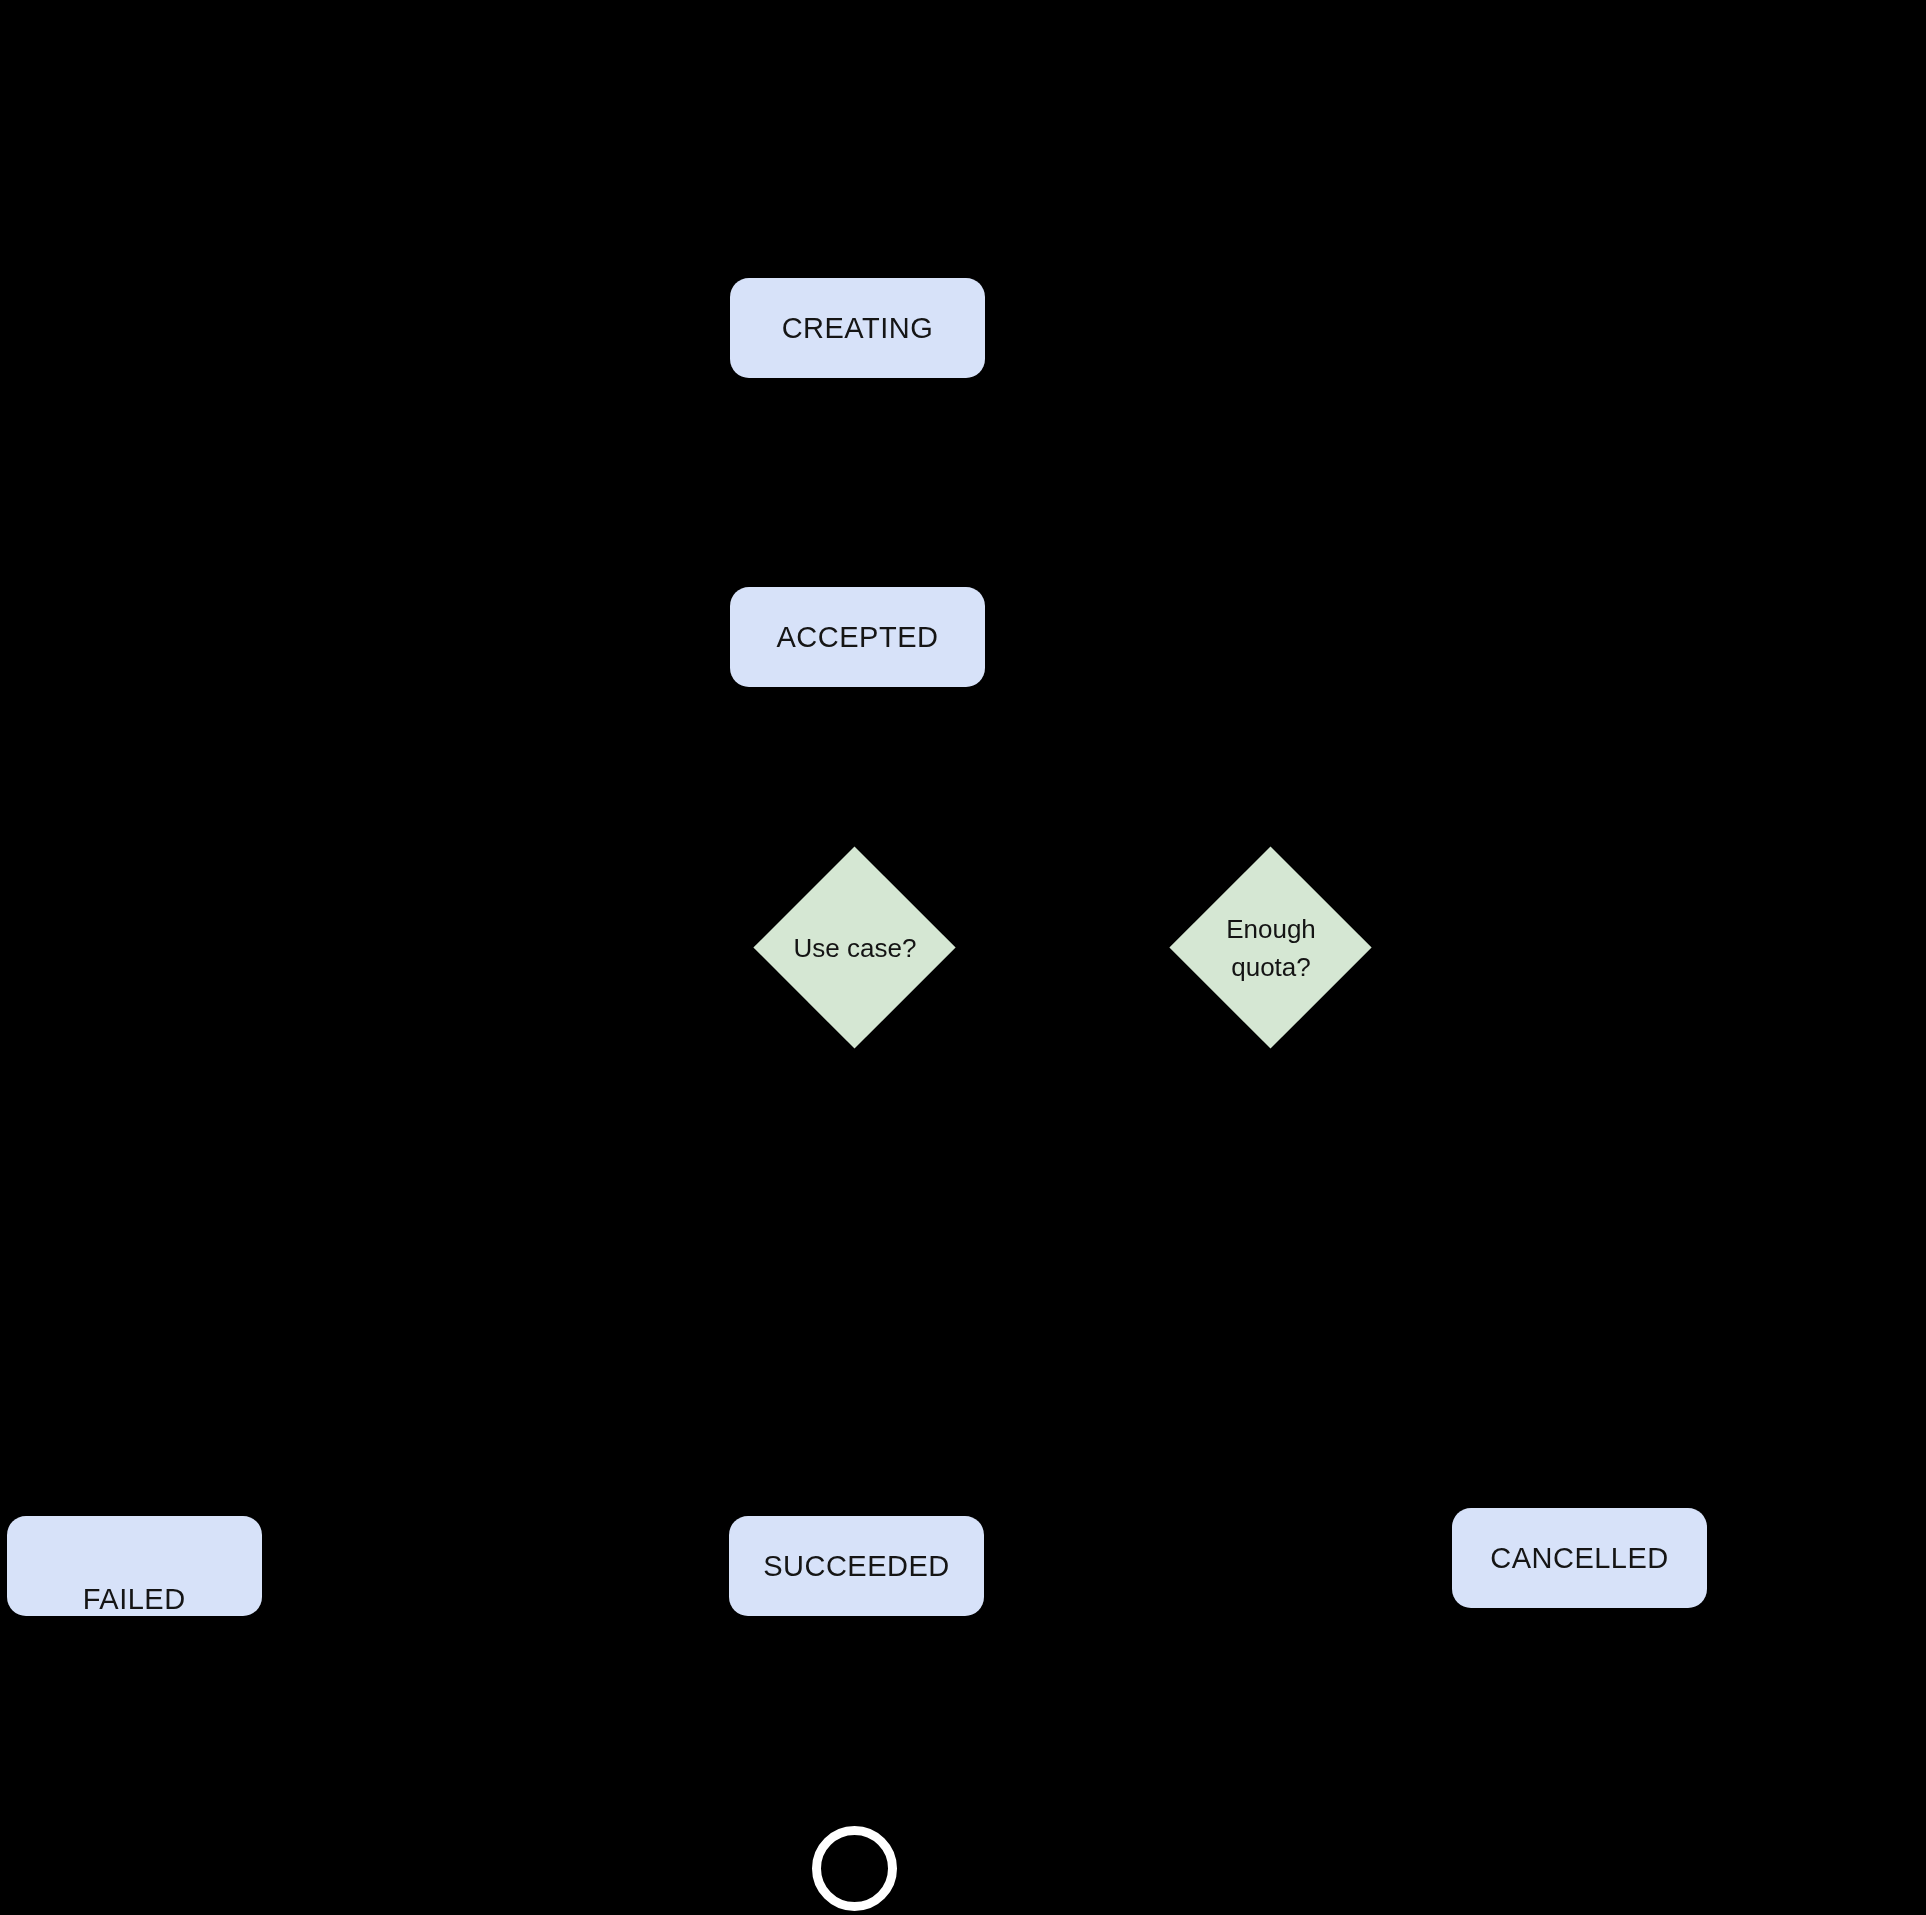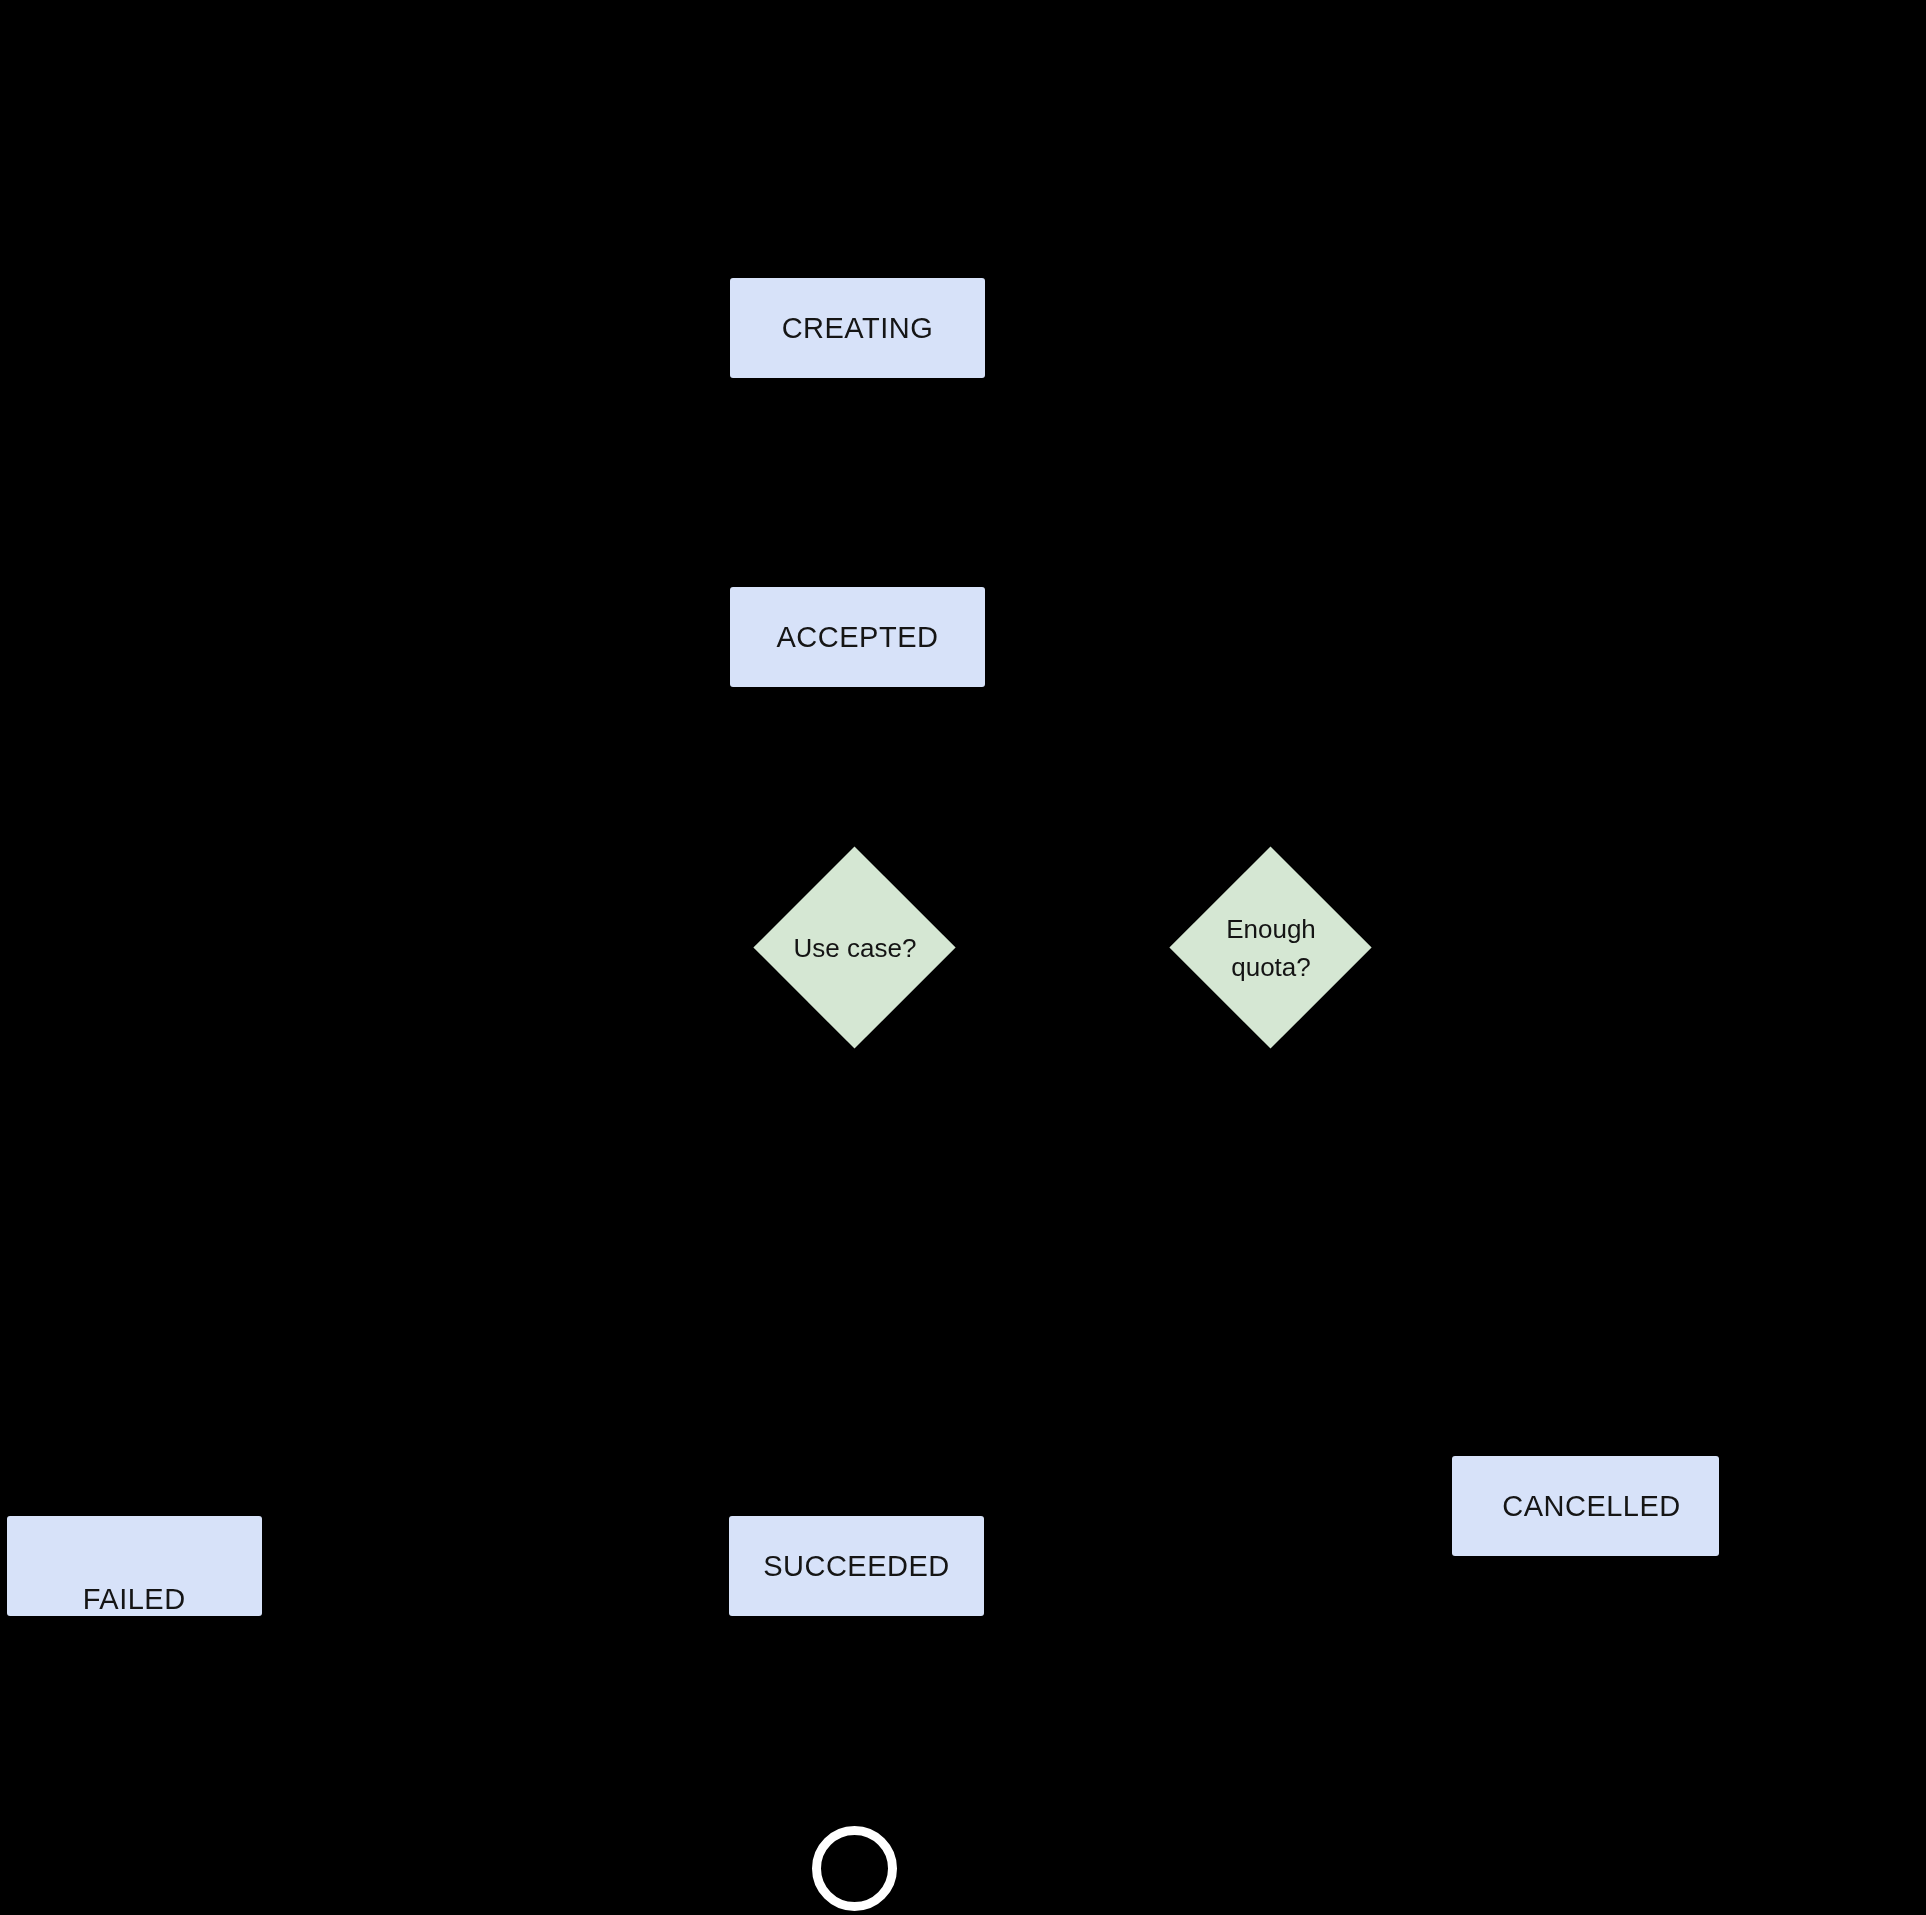--- a/index.html
+++ b/index.html
@@ -15,37 +15,37 @@
     overflow: hidden;
     font-family: "Liberation Sans", sans-serif;
   }
 
   
   .state-box {
     position: absolute;
     width: 255px;
     height: 100px;
     background: #d7e2f9;
-    border-radius: 3px;
+    border-radius: 19px;
     display: flex;
     align-items: center;
     justify-content: center;
   }
   .state-label {
     font-size: 29px;
     font-weight: 400;
     color: #151515;
     letter-spacing: 0.5px;
     white-space: nowrap;
   }
   .n-creating  { left: 730px; top: 278px;  }
   .n-accepted  { left: 730px; top: 587px; }
   .n-failed    { left: 6.7px;   top: 1516px; align-items: flex-end; }
   .n-succeeded { left: 729px; top: 1516px; }
-  .n-cancelled { left: 1452px; top: 1456px; padding-left: 12px; }
+  .n-cancelled { left: 1452px; top: 1508px; }
 
   
   .decision {
     position: absolute;
     width: 202px;
     height: 202px;
   }
   .diamond-shape {
     position: absolute;
     left: 29px;

